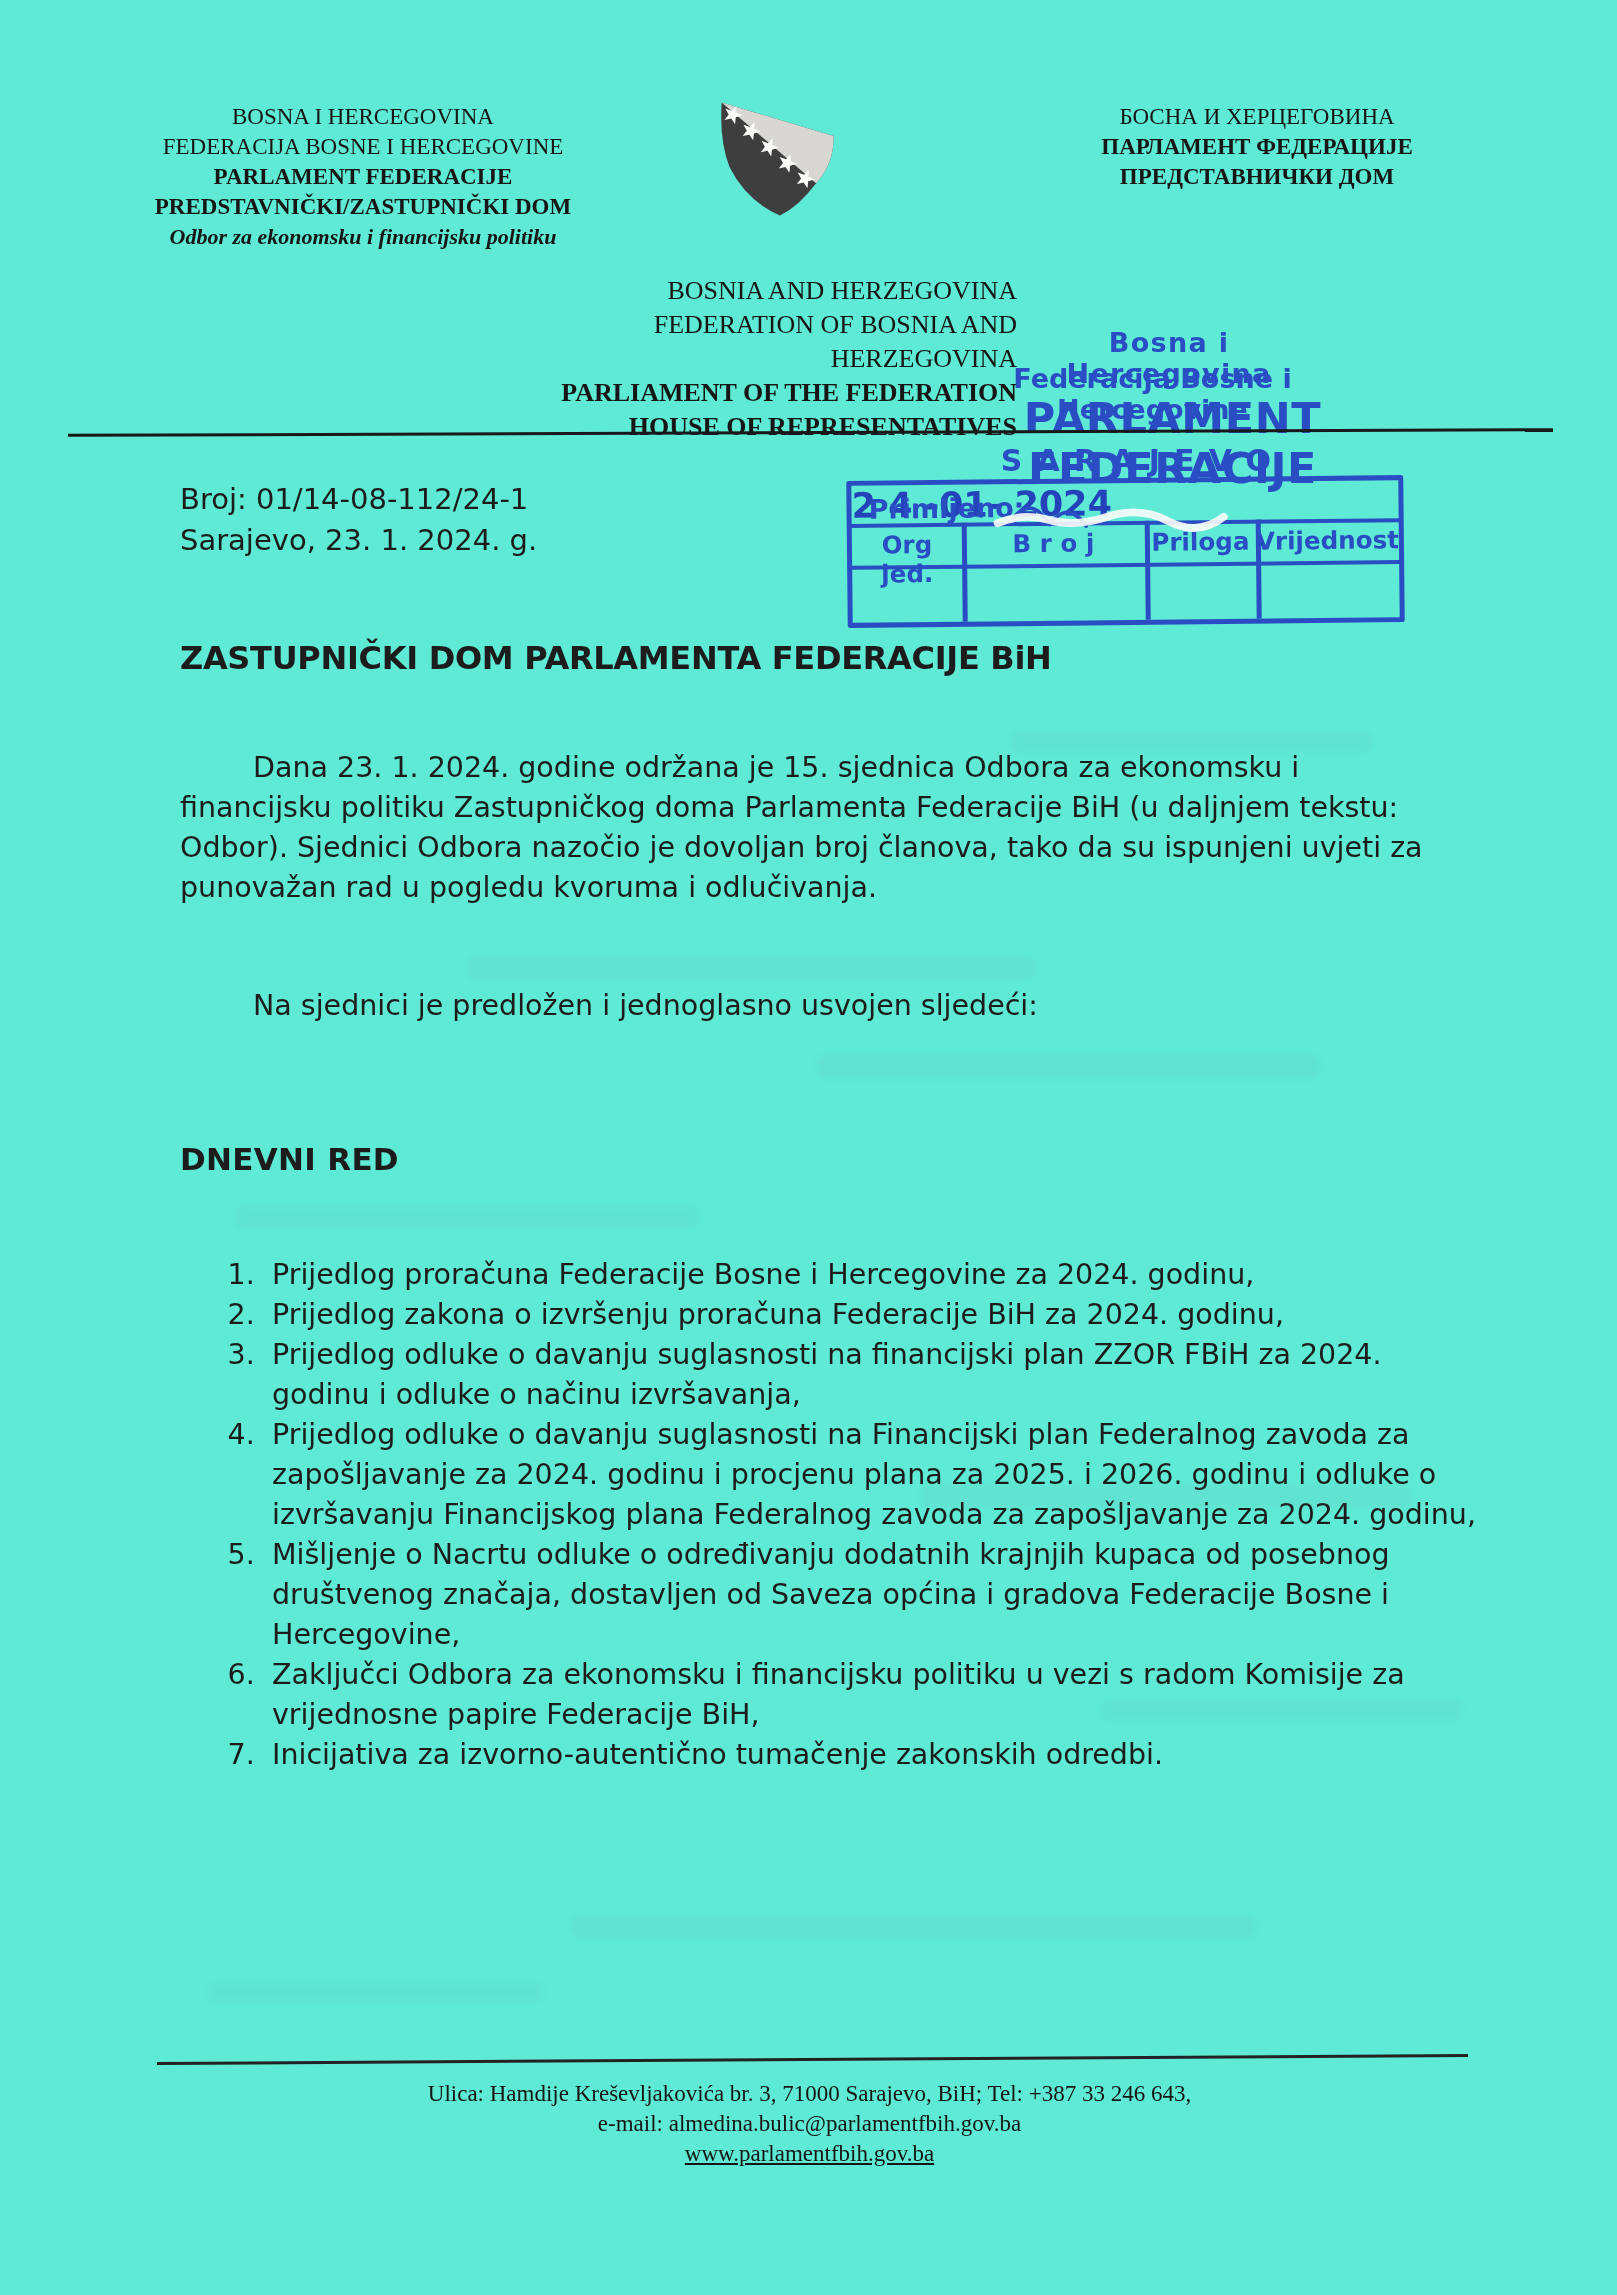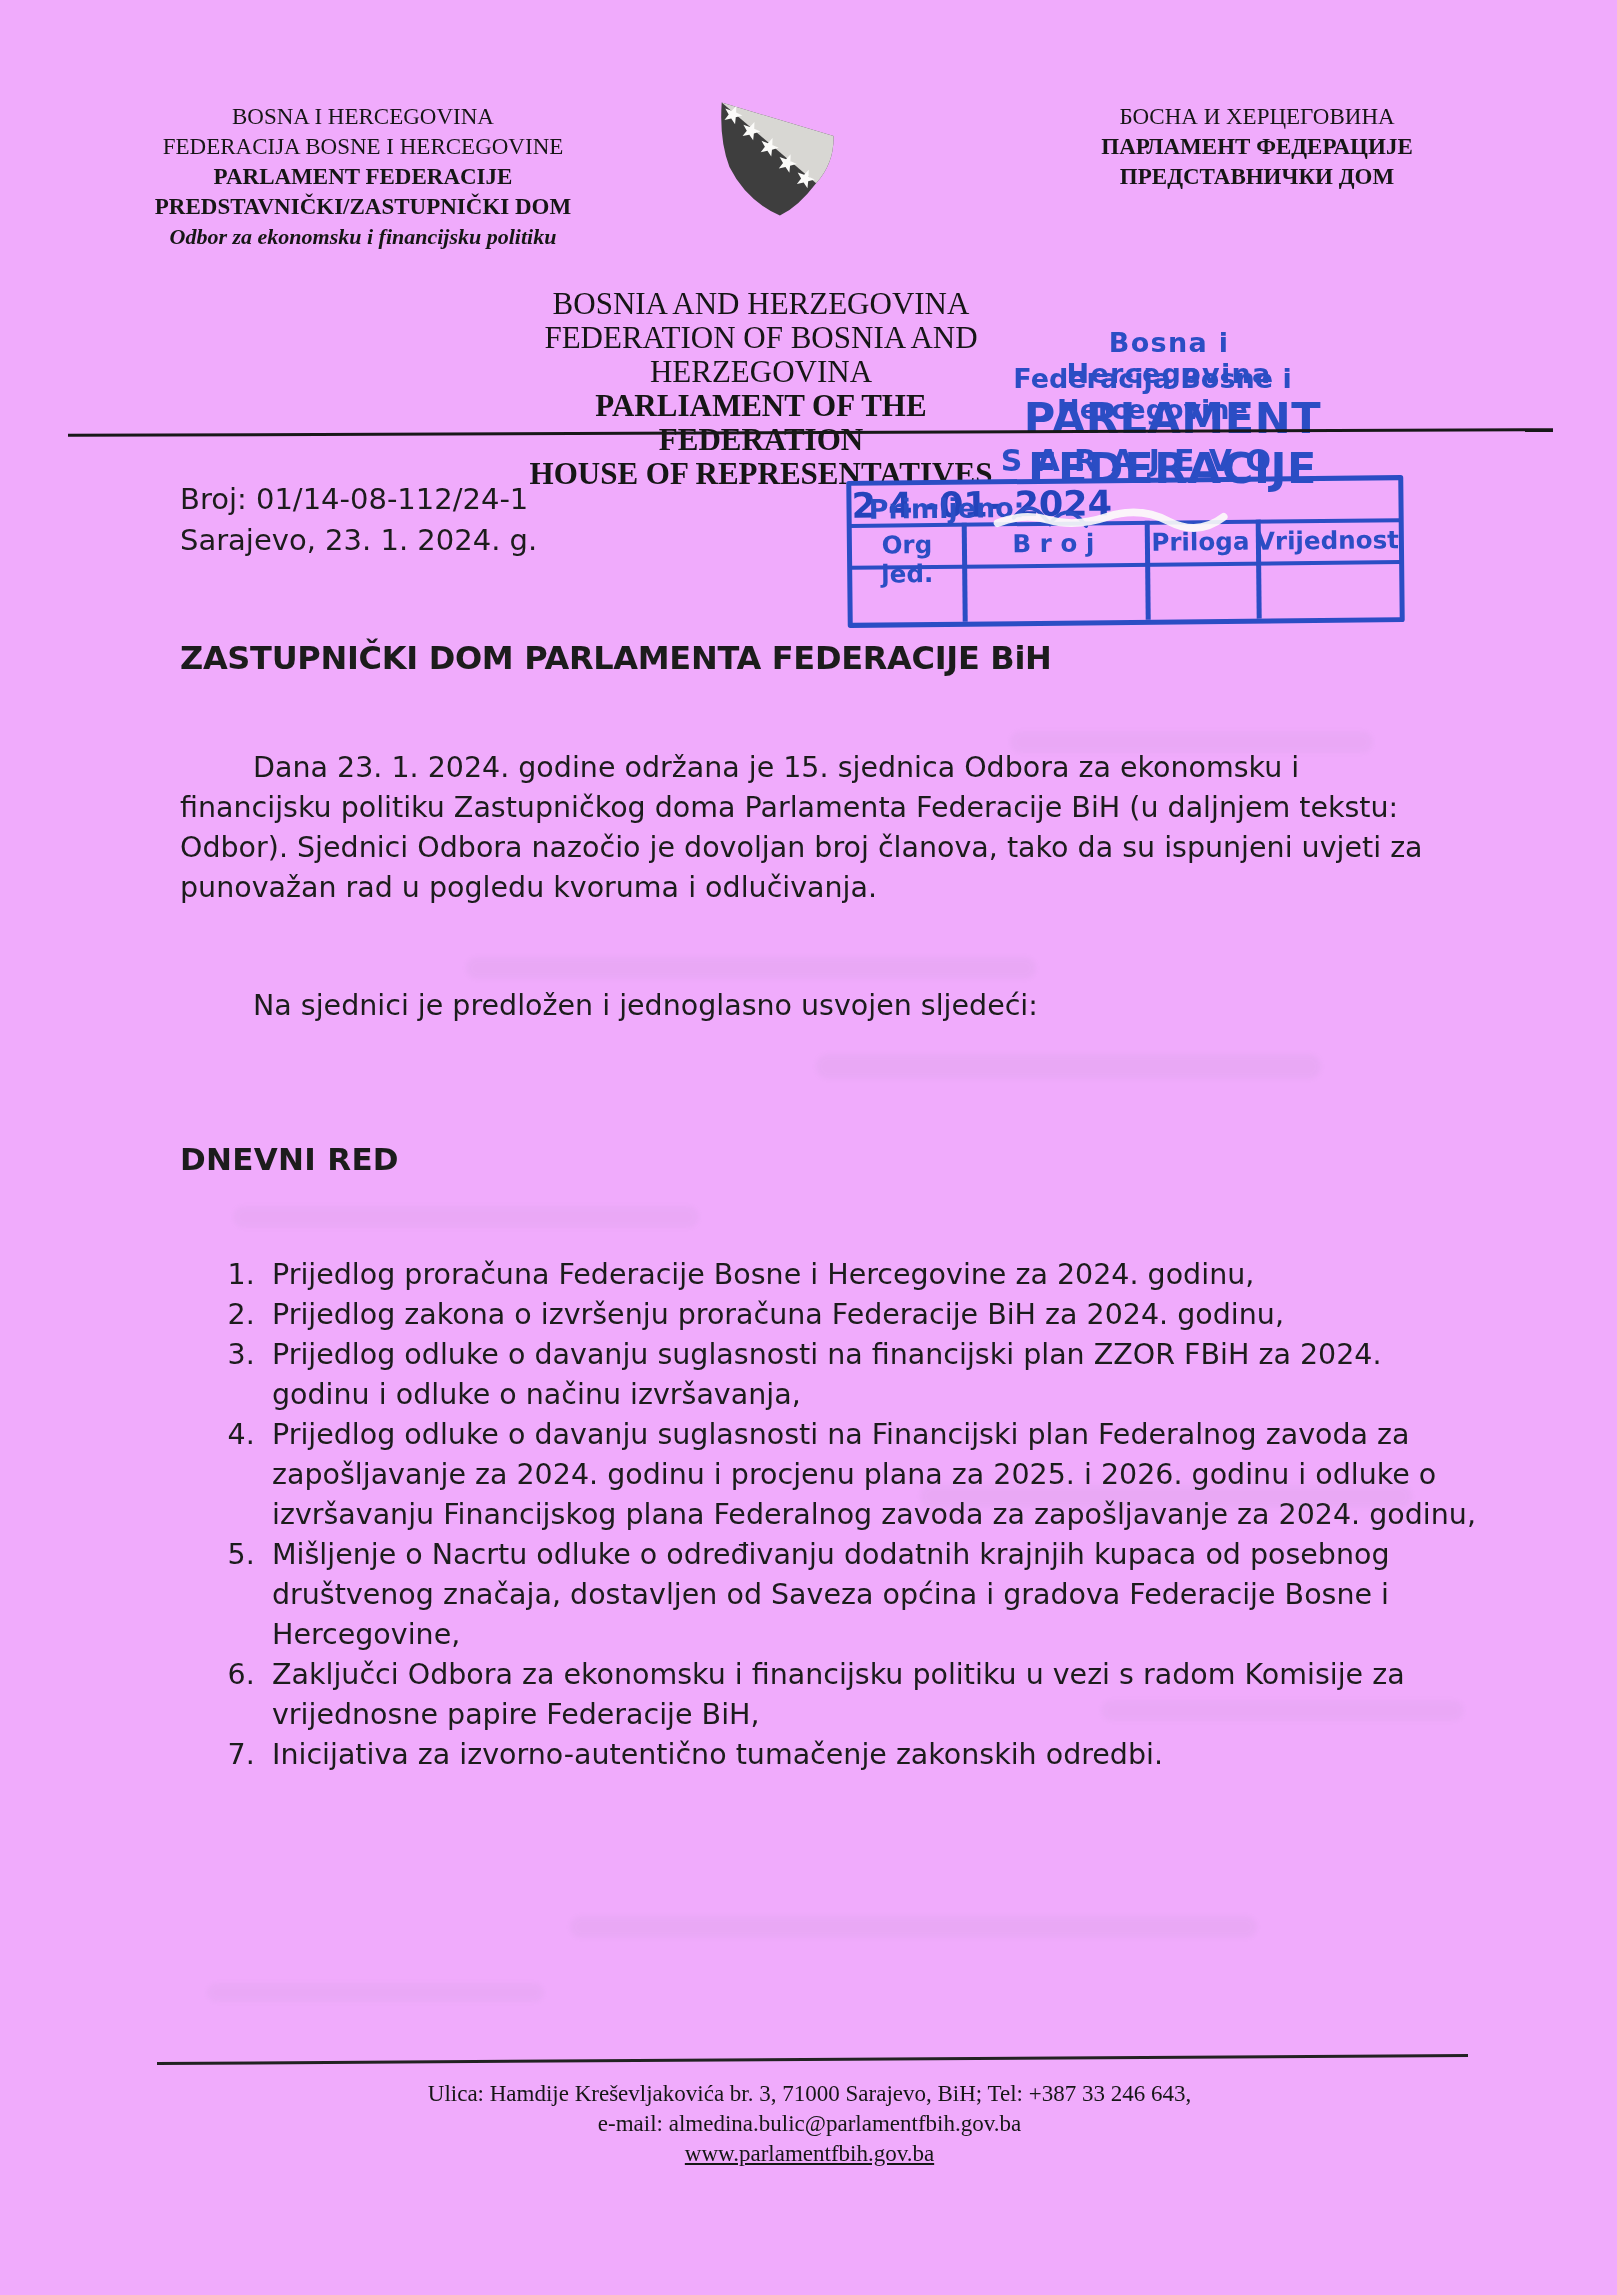--- a/index.html
+++ b/index.html
@@ -1,27 +1,27 @@
 <!DOCTYPE html>
 <html style="font-size:10.4px"><head>
 <meta charset="utf-8">
 <style>
   html,body{margin:0;padding:0;background:#6f6f74;}
   .page{
     position:relative; width:1618px; height:2295px;
-    background:#f0abfc; overflow:hidden;
+    background:#5eead4; overflow:hidden;
     font-family:"DejaVu Sans",sans-serif; color:#1c1c1c;
   }
   
   .lh{position:absolute; text-align:center; font-family:"Liberation Serif",serif; color:#161616;}
   .lh-left{left:78px; top:102px; width:570px; font-size:23px; line-height:30px;}
   .lh-right{left:959px; top:102px; width:596px; font-size:23px; line-height:30px;}
   .lh .b{font-weight:bold;}
   .lh .bi{font-weight:bold; font-style:italic; font-size:22px;}
-  .lh-center{left:505px; top:287px; width:512px; font-size:31px; line-height:34px;}
+  .lh-center{left:505px; top:274px; width:512px; font-size:26px; line-height:34px;text-align:right;}
   .coa{position:absolute; left:701px; top:96px;}
   
   .ink{color:#2b4dc4;}
   .stamp-line{position:absolute; font-family:"DejaVu Sans",sans-serif; font-weight:bold; text-align:center;}
   .st1{left:1017px; top:327px; width:304px; font-size:27px; letter-spacing:1.3px;}
   .st2{left:926px; top:363px; width:453px; font-size:27px;}
   .st3{left:894px; top:393px; width:557px; font-size:43px; font-weight:800; letter-spacing:0.6px;}
   .st4{left:991px; top:443px; width:304px; font-size:30px; letter-spacing:14.2px;}
   .stamp-box{
     position:absolute; left:847px; top:478px; width:547px; height:137px;

